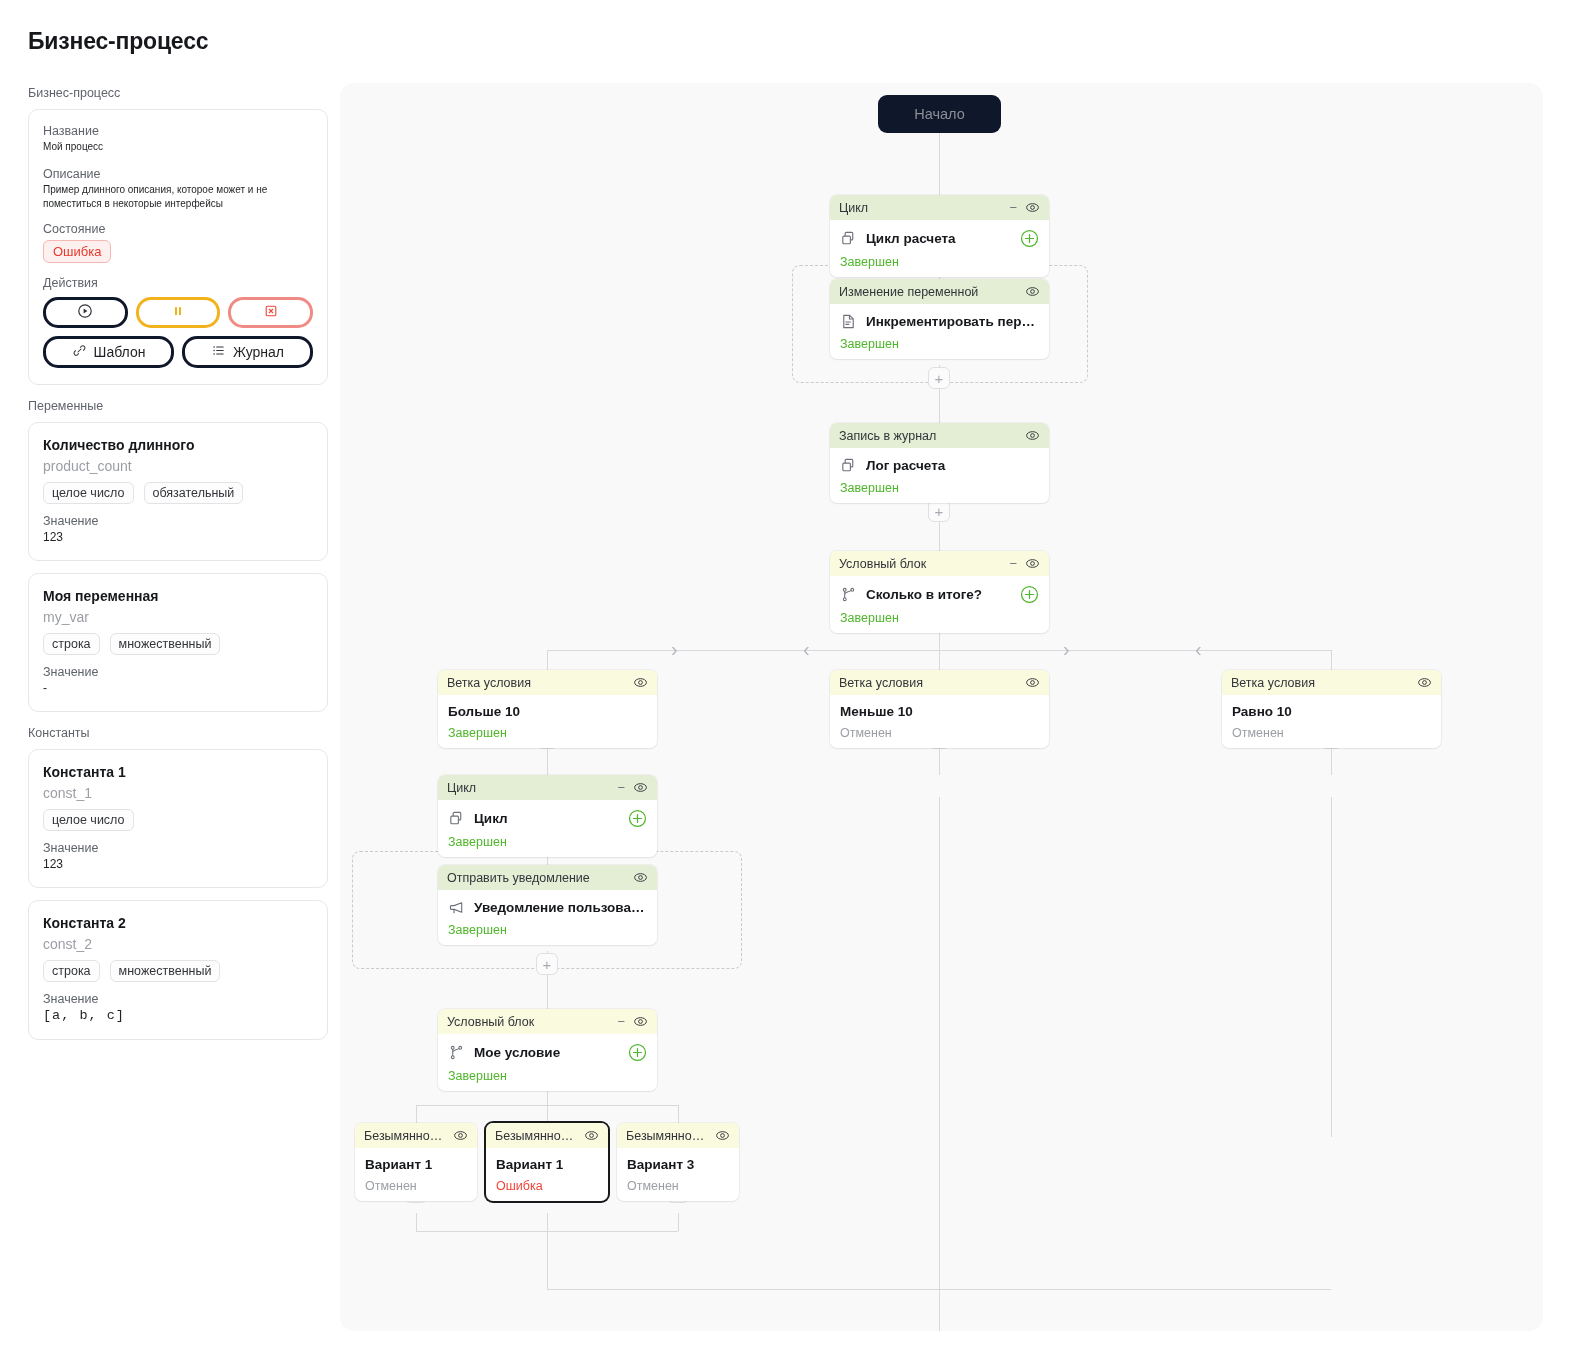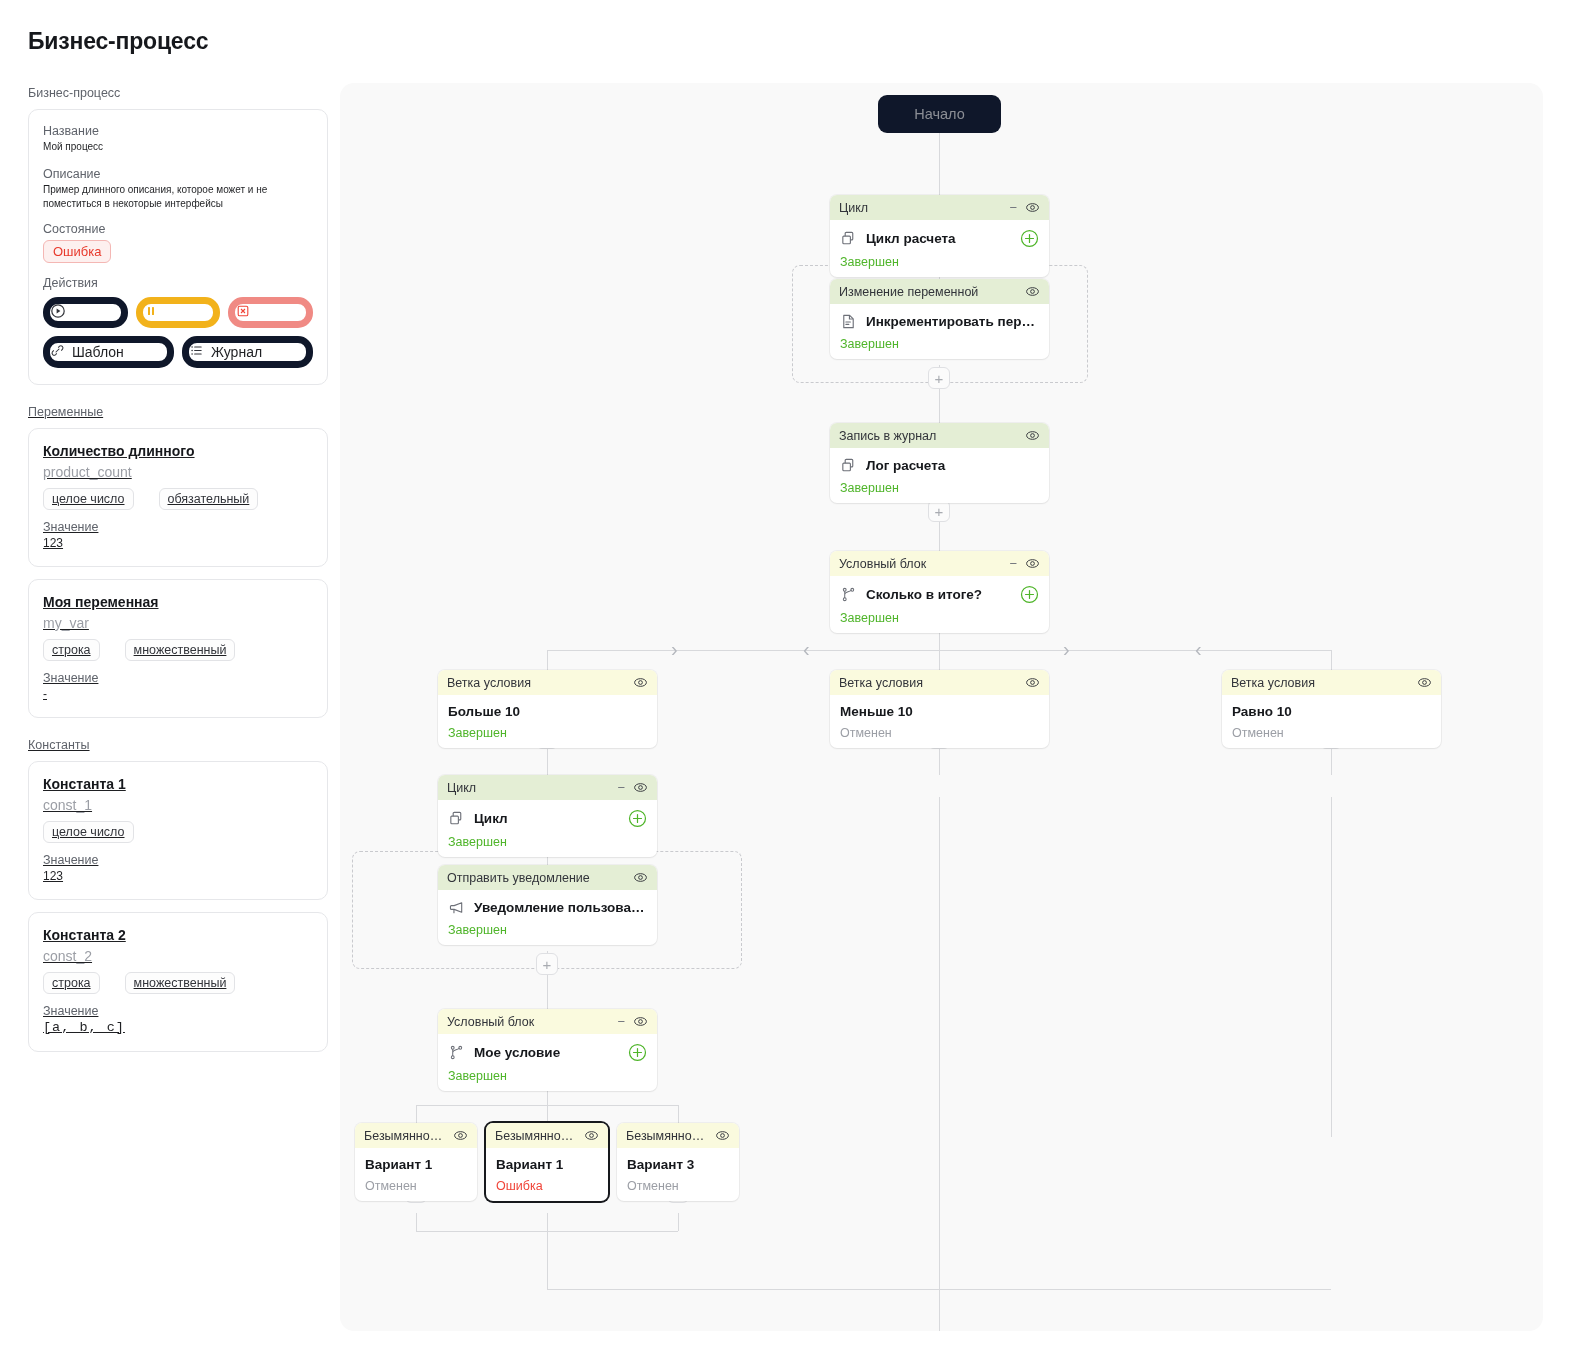--- a/index.html
+++ b/index.html
@@ -18,51 +18,51 @@
     position: absolute; left: 28px; top: 28px;
     font-size: 23px; font-weight: bold; letter-spacing: -0.2px;
     color: #16181c;
   }
 
   
   .sidebar { position: absolute; left: 28px; top: 86px; width: 300px; }
   .section-label {
     font-size: 12.5px; color: #5f636b; margin-bottom: 9px; margin-top: 0;
   }
-  .section + .section { margin-top: 20px; text-decoration: underline; }
+  .section + .section { margin-top: 14px; }
   .card {
     border: 1px solid #e6e7ea; border-radius: 10px; background: #fff;
     padding: 14px 14px 16px 14px;
   }
   .card + .card { margin-top: 12px; }
   .fld-label { font-size: 12.5px; color: #5f636b; margin-bottom: 2px; }
   .fld-value { font-size: 10px; color: #1f2023; line-height: 1.45; }
   .fld-value.desc { margin-bottom: 10px; }
 
   .badge {
     display: inline-block; font-size: 13px; padding: 3px 9px;
     border-radius: 6px; border: 1px solid #f4b7b4;
     background: #fdf0ef; color: #e8392c;
   }
 
   .btn-row { display: flex; gap: 8px; margin-top: 7px; }
   .btn {
-    flex: 1; height: 31px; border: 7px solid #0f172a; border-radius: 15px;
-    background: #fff; display: flex; align-items: center; justify-content: flex-start;
+    flex: 1; height: 31px; border: 3px solid #0f172a; border-radius: 15px;
+    background: #fff; display: flex; align-items: center; justify-content: center;
     gap: 7px; font-size: 14px; color: #1f2023; cursor: pointer;
   }
   .btn.warn { border-color: #f2b21b; }
   .btn.danger { border-color: #f08a84; }
   .btn-row.wide { margin-top: 8px; }
   .btn-row.wide .btn { height: 32px; }
 
   
   .v-title { font-size: 14px; font-weight: bold; color: #16181c; }
   .v-key { font-size: 14px; color: #9b9ea5; margin-top: 5px; }
-  .chips { display: flex; gap: 25px; margin-top: 8px; flex-wrap: wrap; }
+  .chips { display: flex; gap: 10px; margin-top: 8px; flex-wrap: wrap; }
   .chip {
     font-size: 12.5px; color: #32343a; border: 1px solid #e2e3e6;
     border-radius: 6px; padding: 3px 8px; background: #fdfdfd;
   }
   .v-vallabel { font-size: 12.5px; color: #5f636b; margin-top: 10px; }
   .v-val { font-size: 12px; color: #1f2023; margin-top: 2px; }
   .v-val.mono { font-family: "Liberation Mono", "DejaVu Sans Mono", monospace; font-size: 13.5px; letter-spacing: 1px; }
 
   
   .canvas {

